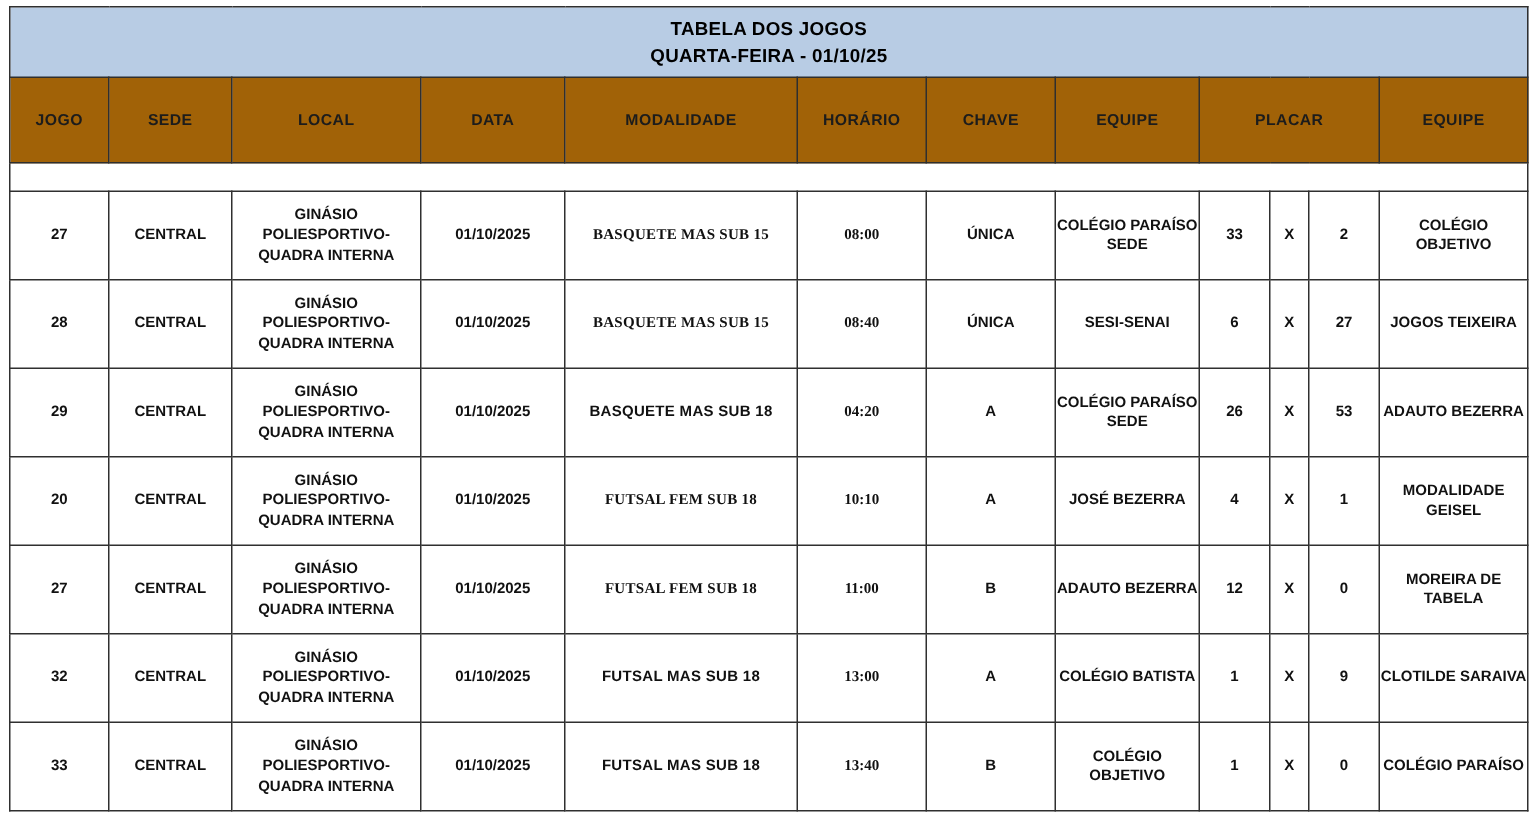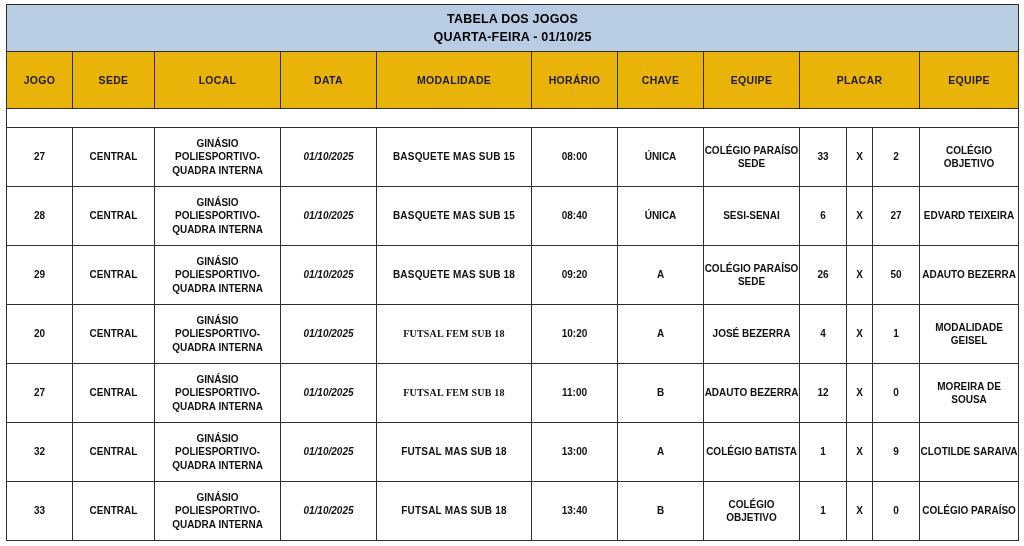--- a/index.html
+++ b/index.html
@@ -43,21 +43,21 @@
     font-weight: bold;
     color: #000000;
     line-height: 1.45;
     letter-spacing: .2px;
   }
   .title-line1 { display: block; }
   .title-line2 { display: block; }
 
   
   .hdr td {
-    background: #eab308;
+    background: #a16207;
     height: 56px;
     font-size: 10.5px;
     font-weight: bold;
     color: #1c1c1c;
     letter-spacing: .3px;
   }
 
   
   .spacer td {
     border: none;
@@ -69,38 +69,38 @@
   tbody.body-rows td {
     height: 58px;
     font-size: 10px;
     font-weight: bold;
     color: #111111;
     line-height: 1.32;
   }
   td.c-jogo { font-size: 10.5px; }
   td.c-zona { font-size: 10px; }
   td.c-local { font-size: 10px; line-height: 1.3; padding: 0 2px; }
-  td.c-data { font-size: 10px; font-style: italic; }
+  td.c-data { font-size: 10px; }
   td.c-modalidade { font-size: 10px; letter-spacing: .2px; }
-  td.c-horario { font-size: 10px; }
+  td.c-horario { font-size: 10px; font-family: Liberation Serif, serif; }
   td.c-chave { font-size: 10px; }
   td.c-equipe { font-size: 10px; line-height: 1.3; padding: 0 3px; }
   td.c-placar {
     font-size: 21px;
     font-weight: bold;
     color: #000000;
     font-family: "Liberation Sans", sans-serif;
   }
   td.c-x {
     font-size: 17px;
     font-weight: bold;
     color: #000000;
   }
 
-  .mod-basq15 { color: #2f6b2f; }
+  .mod-basq15 { color: #2f6b2f; font-family: Liberation Serif, serif; }
   .mod-basq18 { color: #8a7a18; }
   .mod-futfem { color: #8e2d52; font-family: Liberation Serif, serif; }
   .mod-futmas { color: #3b7fd4; }
 
   
   col.w-jogo      { width: 66px; }
   col.w-zona      { width: 82px; }
   col.w-local     { width: 126px; }
   col.w-data      { width: 96px; }
   col.w-mod       { width: 155px; }
@@ -180,63 +180,63 @@
           <td class="c-zona">CENTRAL</td>
           <td class="c-local">GINÁSIO POLIESPORTIVO-QUADRA INTERNA</td>
           <td class="c-data">01/10/2025</td>
           <td class="c-modalidade mod-basq15">BASQUETE MAS SUB 15</td>
           <td class="c-horario">08:40</td>
           <td class="c-chave">ÚNICA</td>
           <td class="c-equipe">SESI-SENAI</td>
           <td class="c-placar">6</td>
           <td class="c-x">X</td>
           <td class="c-placar">27</td>
-          <td class="c-equipe">EDVARD TEIXEIRA</td>
+          <td class="c-equipe">JOGOS TEIXEIRA</td>
         </tr>
         <tr>
           <td class="c-jogo">29</td>
           <td class="c-zona">CENTRAL</td>
           <td class="c-local">GINÁSIO POLIESPORTIVO-QUADRA INTERNA</td>
           <td class="c-data">01/10/2025</td>
           <td class="c-modalidade mod-basq18">BASQUETE MAS SUB 18</td>
-          <td class="c-horario">09:20</td>
+          <td class="c-horario">04:20</td>
           <td class="c-chave">A</td>
           <td class="c-equipe">COLÉGIO PARAÍSO SEDE</td>
           <td class="c-placar">26</td>
           <td class="c-x">X</td>
-          <td class="c-placar">50</td>
+          <td class="c-placar">53</td>
           <td class="c-equipe">ADAUTO BEZERRA</td>
         </tr>
         <tr>
           <td class="c-jogo">20</td>
           <td class="c-zona">CENTRAL</td>
           <td class="c-local">GINÁSIO POLIESPORTIVO-QUADRA INTERNA</td>
           <td class="c-data">01/10/2025</td>
           <td class="c-modalidade mod-futfem">FUTSAL FEM SUB 18</td>
-          <td class="c-horario">10:20</td>
+          <td class="c-horario">10:10</td>
           <td class="c-chave">A</td>
           <td class="c-equipe">JOSÉ BEZERRA</td>
           <td class="c-placar">4</td>
           <td class="c-x">X</td>
           <td class="c-placar">1</td>
           <td class="c-equipe">MODALIDADE GEISEL</td>
         </tr>
         <tr>
           <td class="c-jogo">27</td>
           <td class="c-zona">CENTRAL</td>
           <td class="c-local">GINÁSIO POLIESPORTIVO-QUADRA INTERNA</td>
           <td class="c-data">01/10/2025</td>
           <td class="c-modalidade mod-futfem">FUTSAL FEM SUB 18</td>
           <td class="c-horario">11:00</td>
           <td class="c-chave">B</td>
           <td class="c-equipe">ADAUTO BEZERRA</td>
           <td class="c-placar">12</td>
           <td class="c-x">X</td>
           <td class="c-placar">0</td>
-          <td class="c-equipe">MOREIRA DE SOUSA</td>
+          <td class="c-equipe">MOREIRA DE TABELA</td>
         </tr>
         <tr>
           <td class="c-jogo">32</td>
           <td class="c-zona">CENTRAL</td>
           <td class="c-local">GINÁSIO POLIESPORTIVO-QUADRA INTERNA</td>
           <td class="c-data">01/10/2025</td>
           <td class="c-modalidade mod-futmas">FUTSAL MAS SUB 18</td>
           <td class="c-horario">13:00</td>
           <td class="c-chave">A</td>
           <td class="c-equipe">COLÉGIO BATISTA</td>

